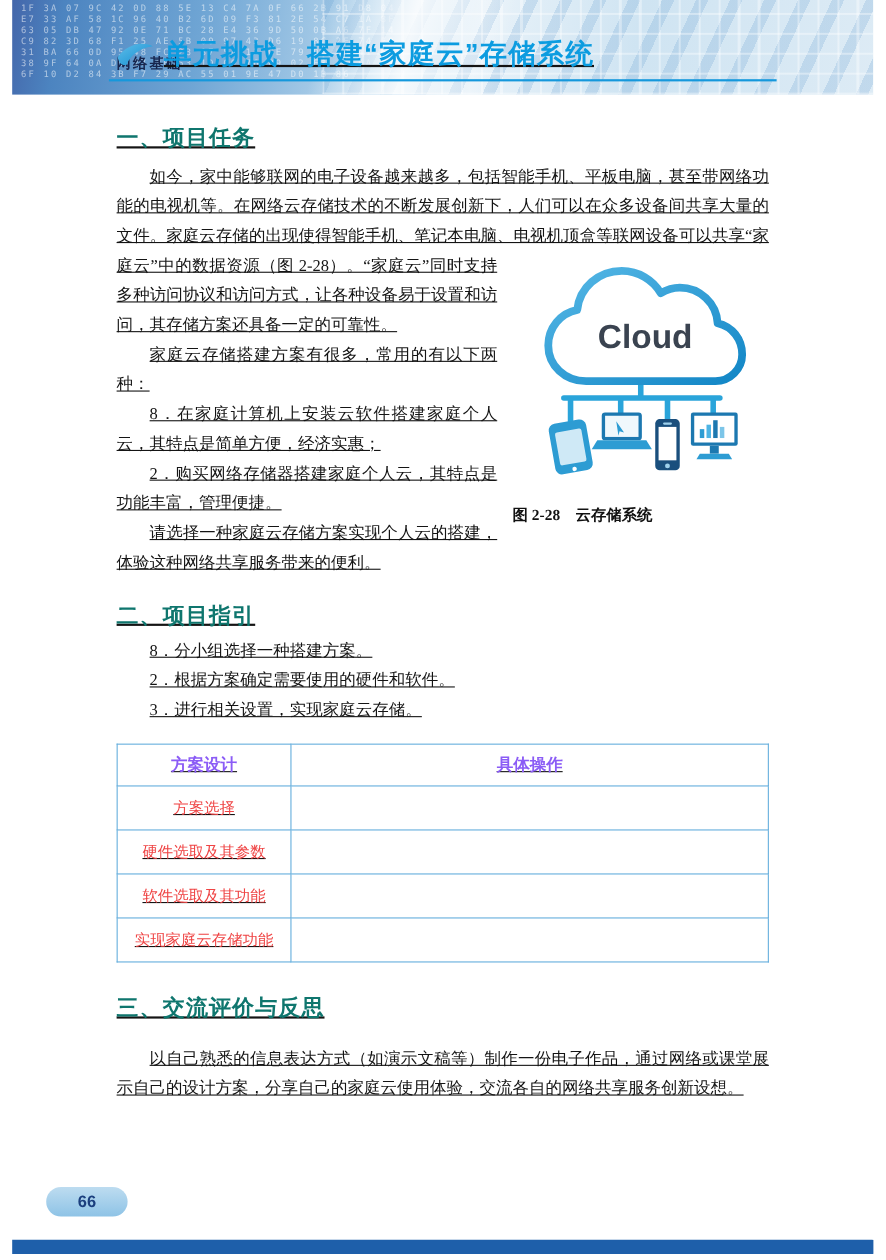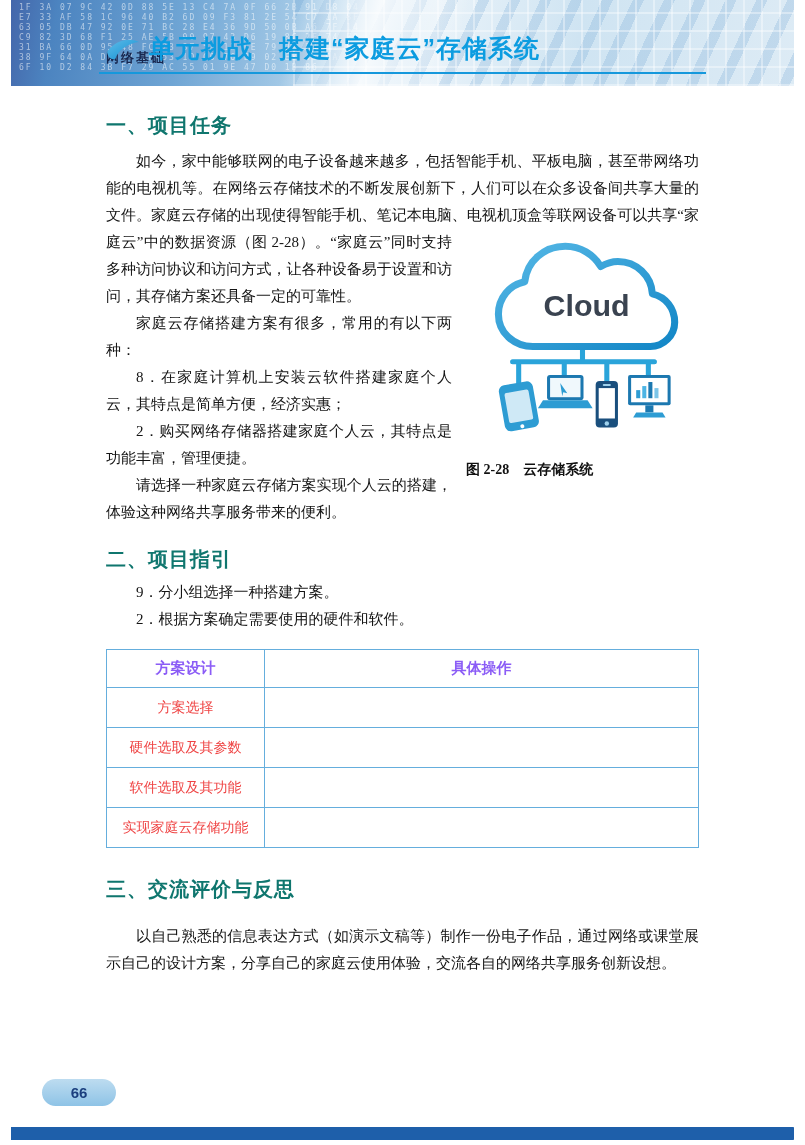--- a/index.html
+++ b/index.html
@@ -6,20 +6,21 @@
   html, body { background: #ffffff; }
   .page {
     position: relative;
     width: 783px;
     height: 1145px;
     margin: 0 auto;
     background: #ffffff;
     overflow: hidden;
     font-family: "Liberation Serif", serif;
     color: #141414;
+    text-decoration: underline;
   }
 
   
   .header-band {
     position: absolute;
     top: 0; left: 0;
     width: 100%;
     height: 86px;
     overflow: hidden;
     background: linear-gradient(100deg,
@@ -258,22 +259,23 @@
             <span class="figure-caption">图 2-28　云存储系统</span>
           </span><span>“家庭云”中的数据资源（图 2-28）。“家庭云”同时支持多种访问协议和访问方式，让各种设备易于设置和访问，其存储方案还具备一定的可靠性。</span></p>
       <p class="para indent">家庭云存储搭建方案有很多，常用的有以下两种：</p>
       <p class="para indent">8．在家庭计算机上安装云软件搭建家庭个人云，其特点是简单方便，经济实惠；</p>
       <p class="para indent">2．购买网络存储器搭建家庭个人云，其特点是功能丰富，管理便捷。</p>
       <p class="para indent">请选择一种家庭云存储方案实现个人云的搭建，体验这种网络共享服务带来的便利。</p>
     </div>
 
     <h2 class="section-heading" id="guide-heading">二、项目指引</h2>
     <div class="guide-list">
-      <p class="para indent">9．分小组选择一种搭建方案。</p>
+      <p class="para indent">8．分小组选择一种搭建方案。</p>
       <p class="para indent">2．根据方案确定需要使用的硬件和软件。</p>
+      <p class="para indent">3．进行相关设置，实现家庭云存储。</p>
     </div>
 
     <table class="plan-table">
       <thead>
         <tr>
           <th class="col-design">方案设计</th>
           <th class="col-operation">具体操作</th>
         </tr>
       </thead>
       <tbody>

